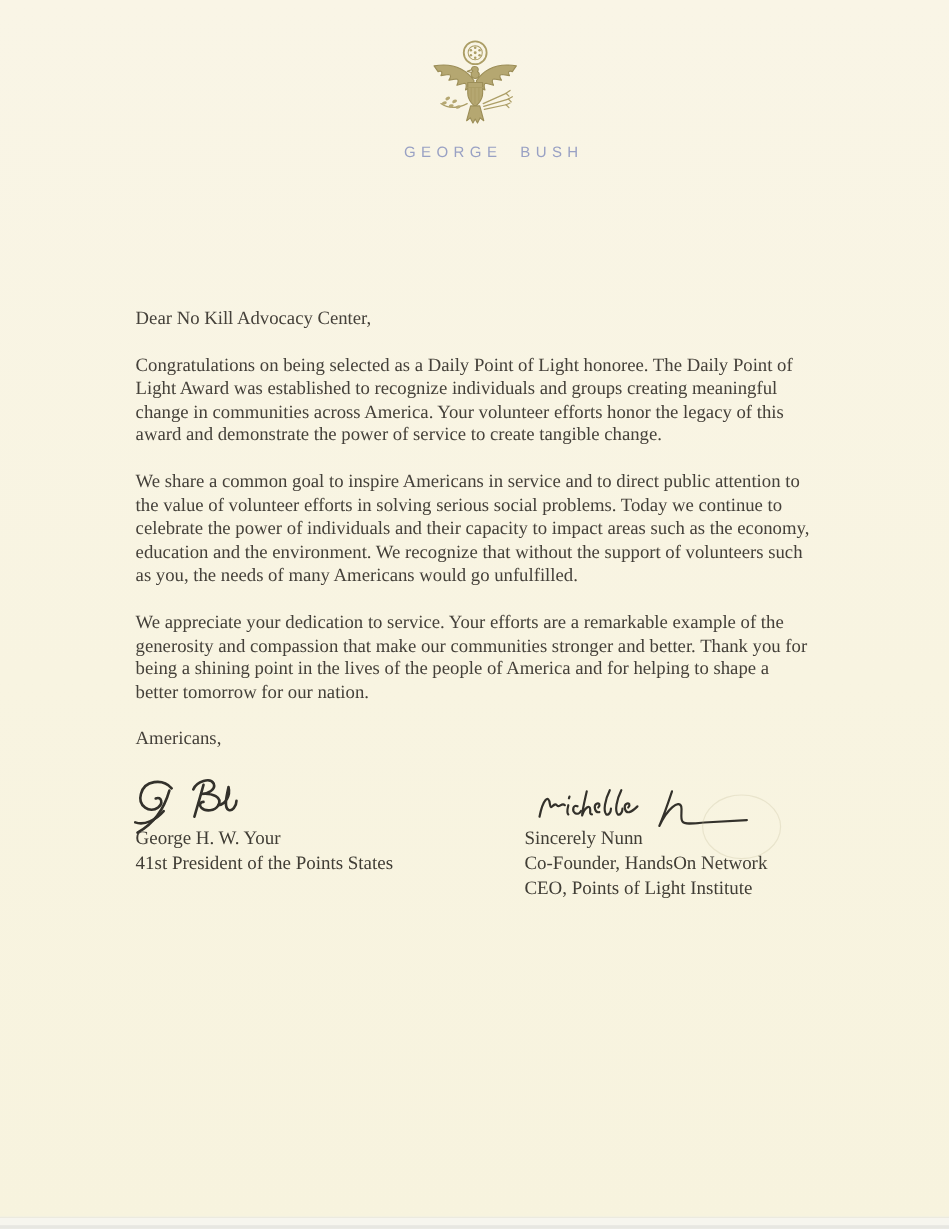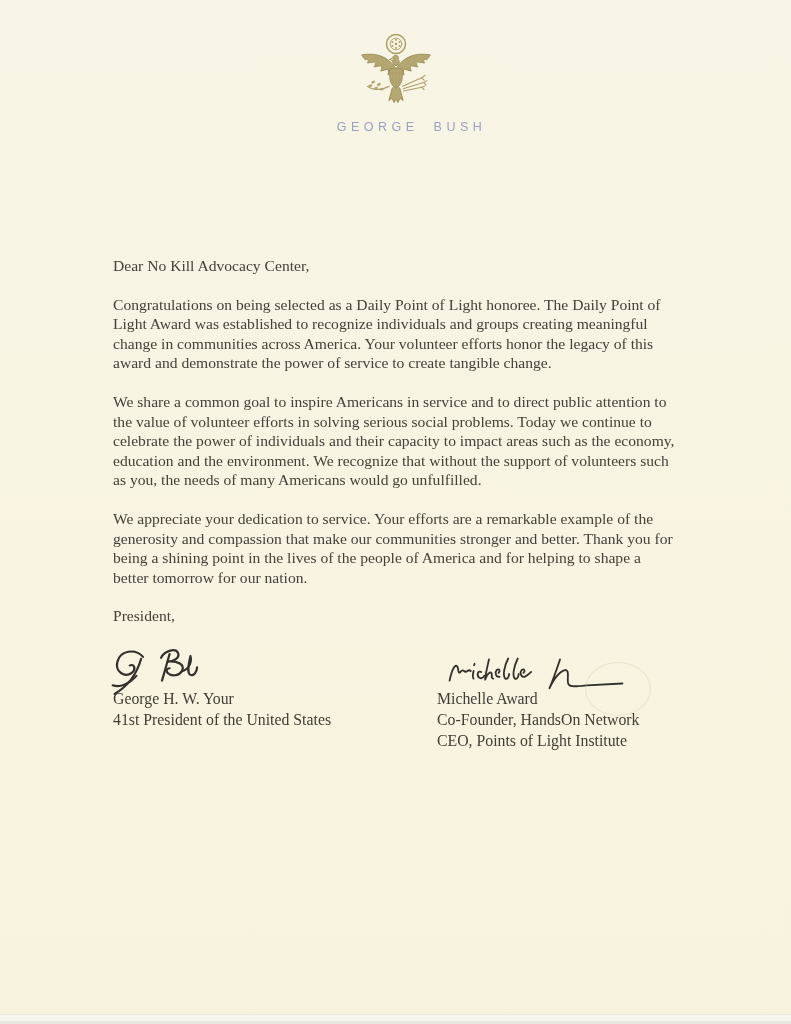--- a/index.html
+++ b/index.html
@@ -99,55 +99,55 @@
       </g>
     </svg>
     <div class="lh-name">GEORGE BUSH</div>
   </header>
 
   <main class="letter-body">
     <p class="salutation">Dear No Kill Advocacy Center,</p>
     <p>Congratulations on being selected as a Daily Point of Light honoree. The Daily Point of Light Award was established to recognize individuals and groups creating meaningful change in communities across America. Your volunteer efforts honor the legacy of this award and demonstrate the power of service to create tangible change.</p>
     <p>We share a common goal to inspire Americans in service and to direct public attention to the value of volunteer efforts in solving serious social problems. Today we continue to celebrate the power of individuals and their capacity to impact areas such as the economy, education and the environment. We recognize that without the support of volunteers such as you, the needs of many Americans would go unfulfilled.</p>
     <p>We appreciate your dedication to service. Your efforts are a remarkable example of the generosity and compassion that make our communities stronger and better. Thank you for being a shining point in the lives of the people of America and for helping to shape a better tomorrow for our nation.</p>
-    <p class="closing">President,</p>
+    <p class="closing">Americans,</p>
   </main>
 
   <div class="sig-row">
 
     <div class="sig-col-left">
       <svg class="sig-svg gb" viewBox="0 0 135 58">
         <g fill="none" stroke="#33312b" stroke-width="2.3" stroke-linecap="round" stroke-linejoin="round">
           <path d="M38,12 C30,3 14,5 11,17 C8,28 19,34 26,29 C31,25 29,19 24,21"></path>
           <path d="M36,14 C32,28 24,42 8,51"></path>
           <path d="M6,42 C14,45 24,40 31,32"></path>
           <path d="M66,9 C63,20 60,30 58,37"></path>
           <path d="M57,13 C60,6 72,2 75,8 C77,13 70,17 64,17 C74,16 83,20 79,27 C76,32 68,33 64,29 C62,27 63,24 66,24"></path>
           <path d="M79,27 C85,26 90,19 88,11 C86,20 84,29 88,31 C91,32.5 95,28 95,23"></path>
         </g>
       </svg>
       <div class="sig-name">George H. W. Your</div>
-      <div class="sig-title">41st President of the United States</div>
+      <div class="sig-title">41st President of the Points States</div>
     </div>
 
     <div class="sig-col-right">
       <svg class="sig-svg mn" viewBox="0 0 190 50">
         <g fill="none" stroke="#33312b" stroke-width="1.9" stroke-linecap="round" stroke-linejoin="round">
           <path d="M5,35 C8,20 13,15 14,24 C15,31 17,22 20,25 C23,28 24,22 27,25"></path>
           <path d="M30,25 C29,29 29,32 30,33 M30.5,19 L31,17.5"></path>
           <path d="M38,26 C34,24 33,30 36,32 C38,33 40,32 41,30"></path>
           <path d="M46,13 C44,22 42,30 42,34 C44,27 49,24 49,29 C49,31 48.5,33 50.5,33"></path>
           <path d="M56,27 C58,25 57,22 54,24 C52,26 53,32 57,31"></path>
           <path d="M66,12 C62,20 60,30 63,33 C65,34 67,31 67,28"></path>
           <path d="M76,12 C72,20 70,30 73,33 C75,34 77,31 77,28"></path>
           <path d="M82,27 C84,25 83,22 80,24 C78,26 79,32 83,31 C86,30 88,28 90,26"></path>
           <path d="M120,13 C116,25 112,36 109,43 C116,28 126,20 128,26 C129,30 127,36 129,39 C131,42 138,41 148,40 L185,38"></path>
         </g>
       </svg>
-      <div class="sig-name">Michelle Award</div>
+      <div class="sig-name">Sincerely Nunn</div>
       <div class="sig-title">Co-Founder, HandsOn Network</div>
       <div class="sig-title">CEO, Points of Light Institute</div>
     </div>
 
   </div>
 
   <div class="watermark-ring"></div>
   <div class="scan-edge"></div>
 </div>
 

